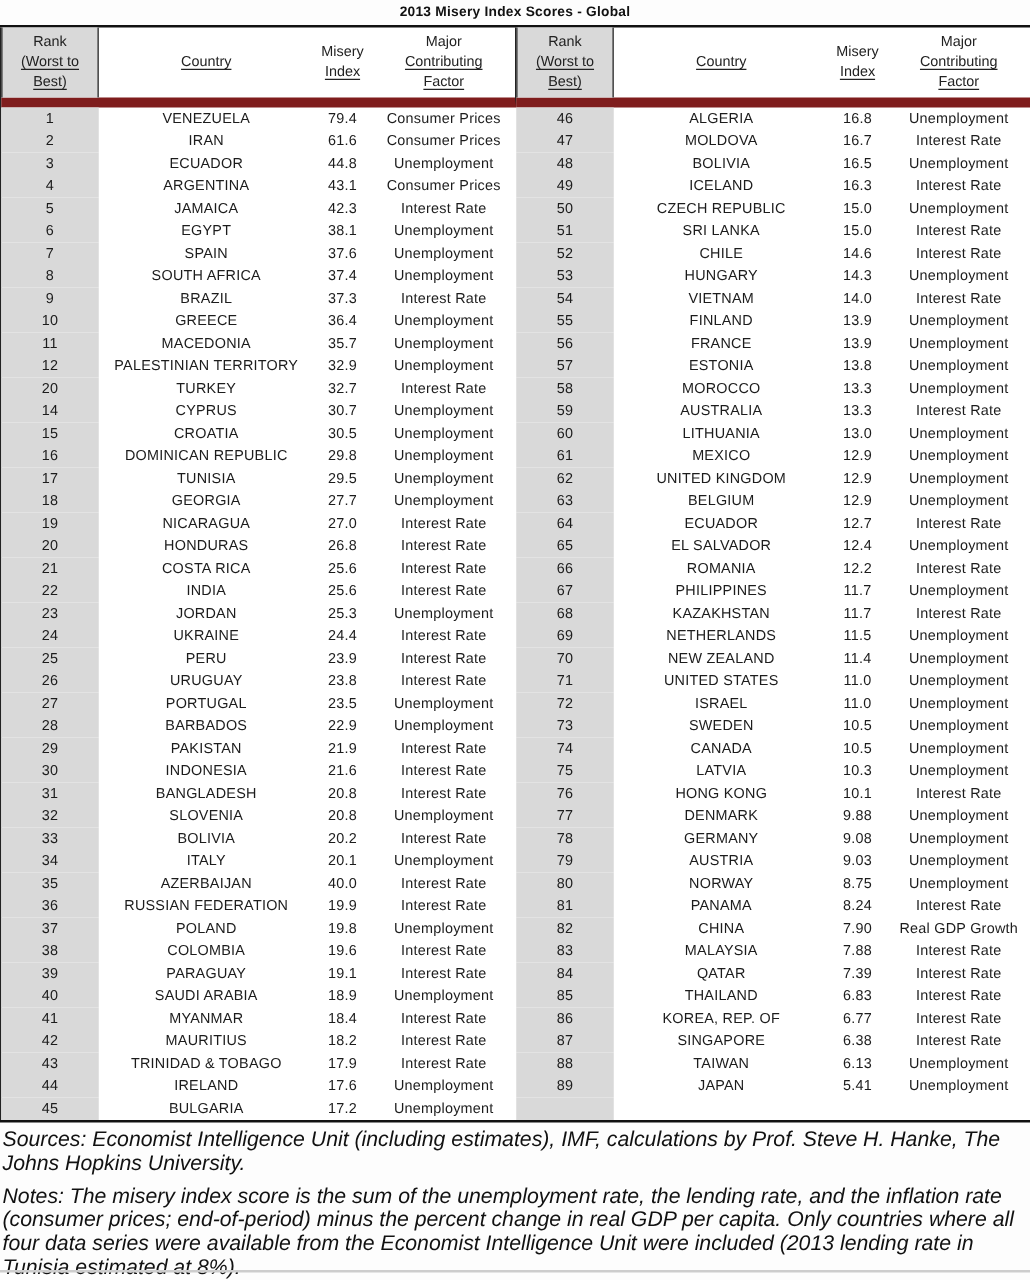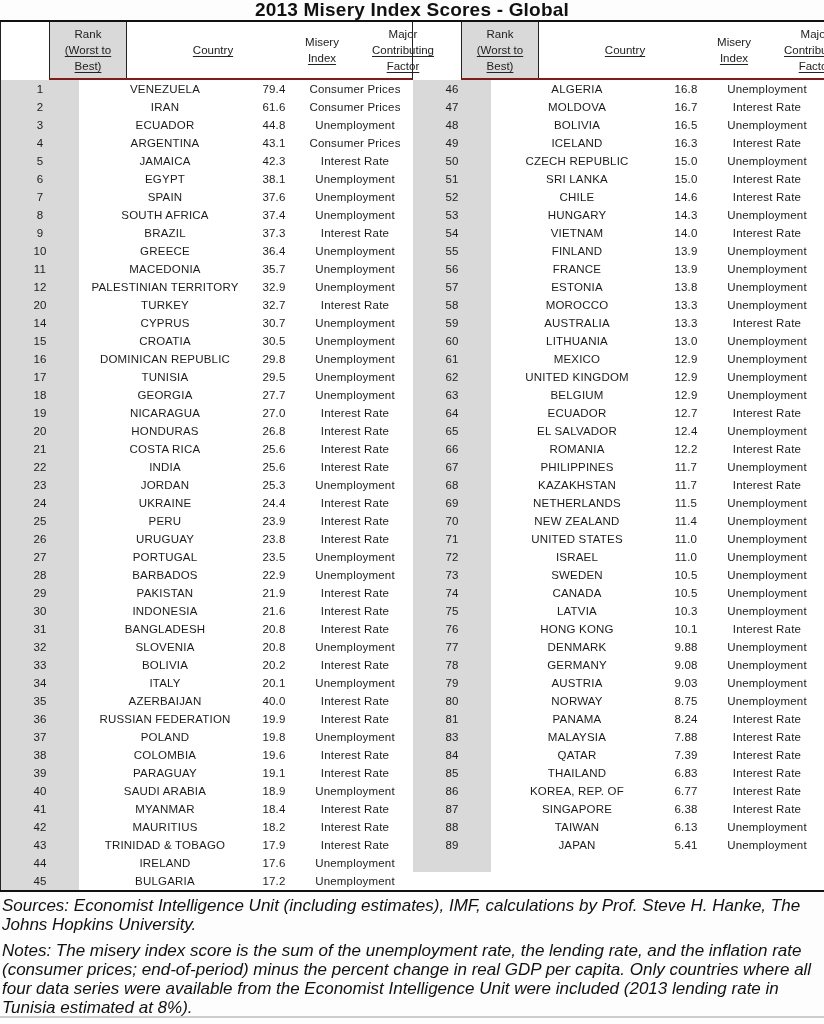--- a/index.html
+++ b/index.html
@@ -2,32 +2,32 @@
 <html><head>
 <meta charset="utf-8">
 <style>
   html,body{margin:0;padding:0;background:#ffffff;}
   .page{
     position:relative;width:824px;height:1024px;background:#fdfdfd;
     font-family:"Liberation Sans",sans-serif;color:#1a1a1a;overflow:hidden;
   }
   .title{
     height:20px;line-height:20px;text-align:center;
-    font-size:19px;font-weight:bold;letter-spacing:.2px;color:#111;
+    font-size:11px;font-weight:bold;letter-spacing:.2px;color:#111;
   }
   .tables{
     display:flex;border-top:2px solid #111;border-bottom:2px solid #111;
     background:#ffffff;
   }
   .half{width:412px;}
   .half.left{border-left:1px solid #222;}
   .half.right{border-right:1px solid #222;}
   .thead{
     display:grid;grid-template-columns:78px 172px 46px 116px;
-    height:56px;border-bottom:2px solid #7f1d1d;align-items:center;margin-left:48px;
+    height:56px;border-bottom:8px solid #7f1d1d;align-items:center;
   }
   .left .thead{border-right:1px solid #222;}
   .hcell{
     text-align:center;font-size:11.5px;line-height:16px;color:#222;
     align-self:stretch;display:flex;flex-direction:column;justify-content:center;
   }
   .hcell.c-rank{
     background:#d9d9d9;border-left:1px solid #222;border-right:1px solid #222;
   }
   .hline.u{text-decoration:underline;text-underline-offset:2px;}
@@ -576,20 +576,26 @@
           <div class="tcell c-index">8.75</div>
           <div class="tcell c-factor">Unemployment</div>
         </div>
         <div class="trow">
           <div class="tcell c-rank">81</div>
           <div class="tcell c-country">PANAMA</div>
           <div class="tcell c-index">8.24</div>
           <div class="tcell c-factor">Interest Rate</div>
         </div>
         <div class="trow">
+          <div class="tcell c-rank">82</div>
+          <div class="tcell c-country">CHINA</div>
+          <div class="tcell c-index">7.90</div>
+          <div class="tcell c-factor">Real GDP Growth</div>
+        </div>
+        <div class="trow">
           <div class="tcell c-rank">83</div>
           <div class="tcell c-country">MALAYSIA</div>
           <div class="tcell c-index">7.88</div>
           <div class="tcell c-factor">Interest Rate</div>
         </div>
         <div class="trow">
           <div class="tcell c-rank">84</div>
           <div class="tcell c-country">QATAR</div>
           <div class="tcell c-index">7.39</div>
           <div class="tcell c-factor">Interest Rate</div>

